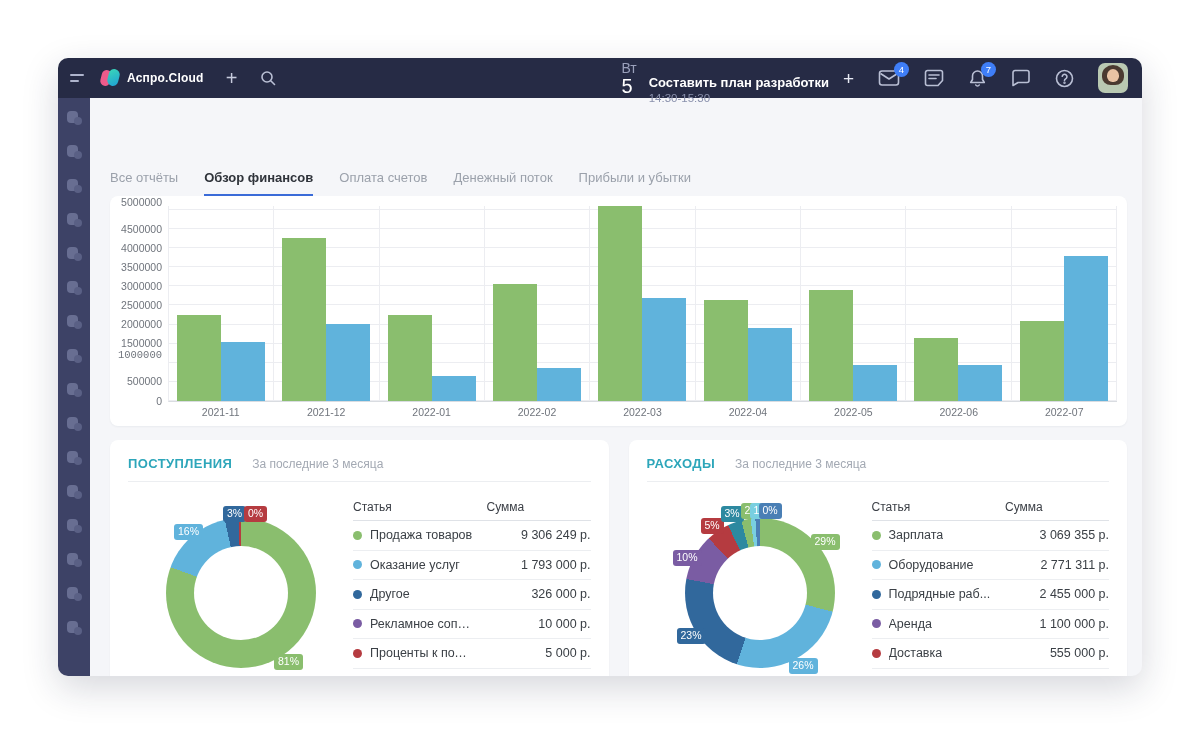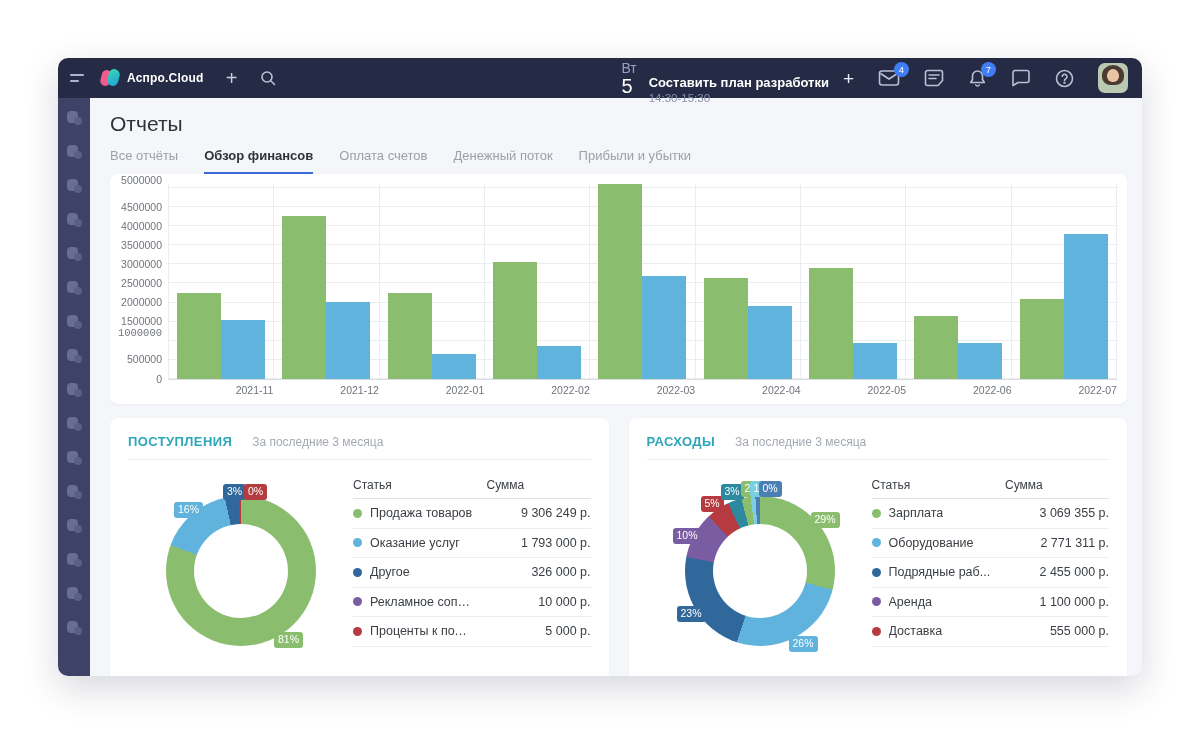--- a/index.html
+++ b/index.html
@@ -36,35 +36,35 @@
   
   .bodyrow{flex:1;display:flex;min-height:0;}
   .sidebar{width:32px;background:#3d4266;display:flex;flex-direction:column;align-items:center;padding-top:12px;gap:19px;flex:0 0 auto;}
   .nav-icon{width:15px;height:15px;position:relative;cursor:pointer;flex:0 0 auto;}
   .nav-icon::before{content:"";position:absolute;inset:1px 4px 2px 0;background:#686e92;border-radius:4px;}
   .nav-icon::after{content:"";position:absolute;right:0;bottom:0;width:8px;height:8px;background:#5a6085;border-radius:50%;}
   .content{flex:1;min-width:0;display:flex;flex-direction:column;overflow:hidden;}
   .page-head{padding:14px 20px 0 20px;flex:0 0 auto;}
   .page-title{font-size:21px;color:#2f333a;}
   .tabs{display:flex;gap:26px;margin-top:12px;}
-  .tab{font-size:13px;color:#9ba1ab;padding-bottom:9px;cursor:pointer;border-bottom:2px solid transparent;}
+  .tab{font-size:13px;color:#9ba1ab;padding-bottom:9px;cursor:pointer;border-bottom:2px solid transparent;margin-top:46px;}
   .tab.active{color:#2f333a;font-weight:bold;border-bottom-color:#3a6bd8;}
   
   .chart-card{margin:0 15px 0 20px;background:#fff;border-radius:8px;box-shadow:0 1px 2px rgba(20,30,60,.05);
               height:230px;box-sizing:border-box;padding:10px 10px 4px 6px;flex:0 0 auto;}
   .chart-inner{display:flex;height:100%;box-sizing:border-box;}
   .yaxis{width:52px;position:relative;flex:0 0 auto;height:196px;align-self:flex-start;}
   .ylab{position:absolute;right:6px;font-size:10.5px;color:#6f747c;line-height:1;}
   .plot-wrap{flex:1;min-width:0;display:flex;flex-direction:column;}
   .plot{height:196px;position:relative;display:flex;align-items:flex-end;border-left:1px solid #ecedf1;border-bottom:1px solid #d9dce1;
         background:repeating-linear-gradient(to top,#ecedf1 0 1px,transparent 1px 19.1px);background-size:100% 192px;background-position:left bottom;background-repeat:no-repeat;}
   .bar-group{flex:1;height:100%;display:flex;align-items:flex-end;justify-content:center;border-right:1px solid #ecedf1;box-sizing:border-box;}
   .bar{width:44px;flex:0 0 auto;}
   .xlabels{display:flex;height:24px;align-items:center;}
-  .xl{flex:1;text-align:right;font-size:10.5px;color:#6f747c;}
+  .xl{flex:1;text-align:center;font-size:10.5px;color:#6f747c;}
   
   .cards-row{display:flex;gap:20px;margin:14px 15px 0 20px;flex:1;min-height:0;}
   .mini-card{flex:1;background:#fff;border-radius:8px 8px 0 0;box-shadow:0 1px 2px rgba(20,30,60,.05);
              padding:16px 18px 0 18px;box-sizing:border-box;overflow:hidden;}
   .mc-head{display:flex;align-items:baseline;gap:20px;border-bottom:1px solid #eceef1;padding-bottom:10px;}
   .mc-title{font-size:13px;font-weight:bold;color:#2da6ba;letter-spacing:.4px;}
   .mc-sub{font-size:12px;color:#a3a9b3;}
   .mc-body{display:flex;}
   .donut-zone{width:225px;flex:0 0 auto;position:relative;}
   .donut{width:150px;height:150px;border-radius:50%;position:absolute;left:38px;top:36px;}
@@ -169,21 +169,20 @@
           <div class="nav-icon"></div>
           <div class="nav-icon"></div>
           <div class="nav-icon"></div>
           <div class="nav-icon"></div>
           <div class="nav-icon"></div>
           <div class="nav-icon"></div>
         </div>
 
       <div class="content">
         <div class="page-head">
-          <div class="page-title">Отчеты</div>
           <div class="tabs" id="tabs">
               <div class="tab">Все отчёты</div>
               <div class="tab active">Обзор финансов</div>
               <div class="tab">Оплата счетов</div>
               <div class="tab">Денежный поток</div>
               <div class="tab">Прибыли и убытки</div>
             </div>
         </div>
 
         <div class="chart-card">

